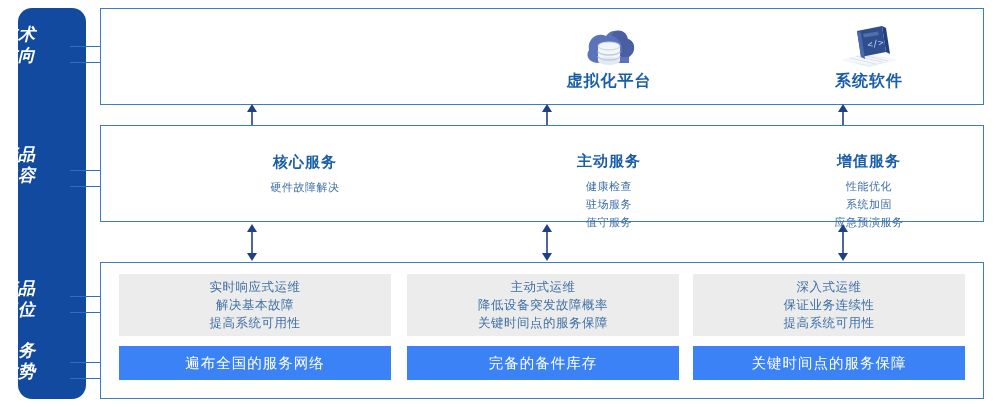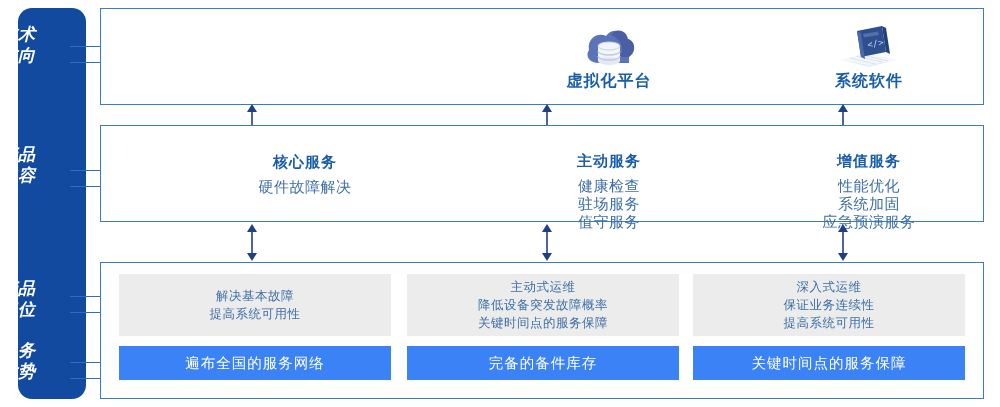--- a/index.html
+++ b/index.html
@@ -99,21 +99,21 @@
   }
   .content-col.anchored { justify-content: flex-start; padding-top: 26px; box-sizing: border-box; }
   .content-title {
     font-size: 15px;
     font-weight: bold;
     color: #1B5EA8;
     letter-spacing: 1px;
     margin-bottom: 6px;
   }
   .content-item {
-    font-size: 15px;
+    font-size: 11px;
     color: #3D6FA5;
     line-height: 18px;
     letter-spacing: .5px;
   }
 
   
   .bottom-col {
     position: absolute;
     top: 11px;
     width: 272px;
@@ -275,20 +275,21 @@
 <svg class="arrow" style="left:836px; top:224px;" width="14" height="37">
   <line x1="7" y1="6" x2="7" y2="31" stroke="#1F3F86" stroke-width="1.6"></line>
   <polygon points="7,0 12,8 2,8" fill="#1F3F86"></polygon>
   <polygon points="7,37 12,29 2,29" fill="#1F3F86"></polygon>
 </svg>
 
 <div class="panel" id="panel-bottom">
 
   <div class="bottom-col" style="left:18px;">
     <div class="gray-card">
+      <div class="gray-line">实时响应式运维</div>
       <div class="gray-line">解决基本故障</div>
       <div class="gray-line">提高系统可用性</div>
     </div>
     <div class="blue-bar">遍布全国的服务网络</div>
   </div>
 
   <div class="bottom-col" style="left:306px;">
     <div class="gray-card">
       <div class="gray-line">主动式运维</div>
       <div class="gray-line">降低设备突发故障概率</div>

